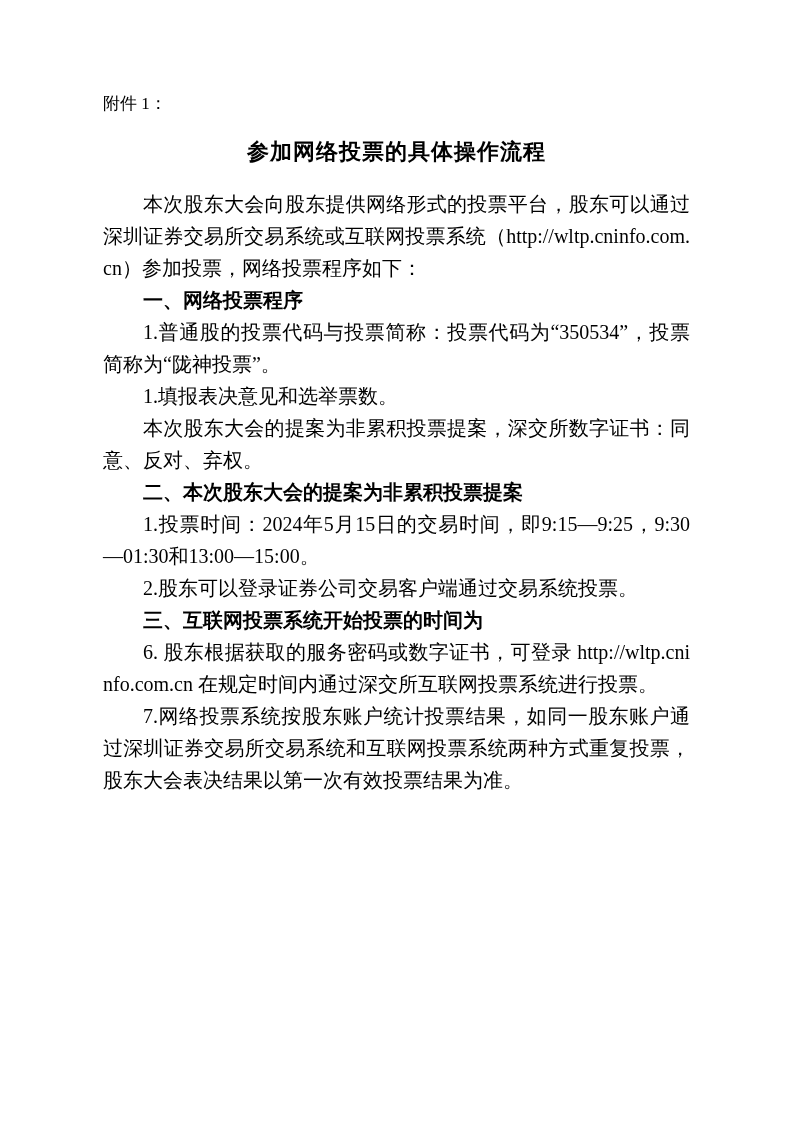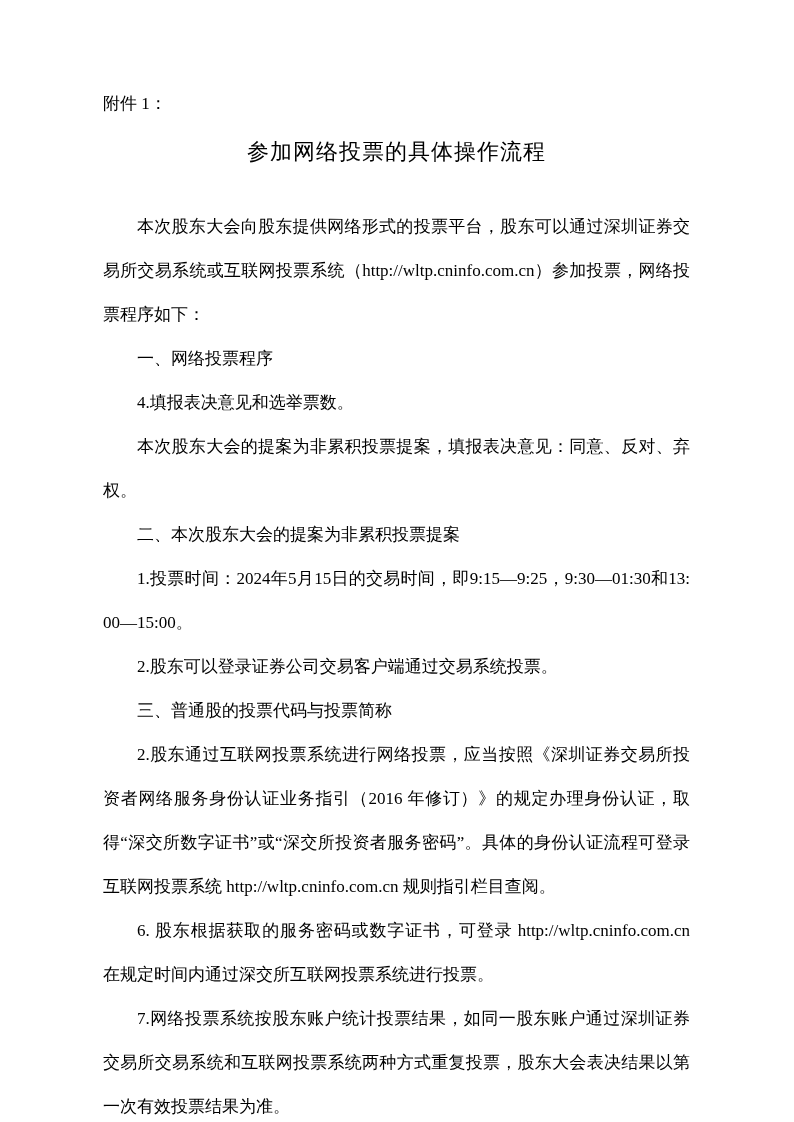--- a/index.html
+++ b/index.html
@@ -18,52 +18,52 @@
     padding: 88px 104px 0 103px;
     position: relative;
   }
   .attachment-label {
     font-size: 17px;
     line-height: 32px;
     text-align: left;
   }
   .doc-title {
     font-size: 22px;
-    font-weight: normal;
+    font-weight: bold;
     text-align: center;
     line-height: 32px;
     margin-top: 16px;
-    margin-bottom: 37px;
+    margin-bottom: 20px;
     letter-spacing: 1px;
   }
   .doc-body p {
-    font-size: 17px;
-    line-height: 44px;
+    font-size: 20px;
+    line-height: 32px;
     text-align: justify;
     text-indent: 2em;
     word-break: break-all;
   }
   .doc-body p.section-heading {
-    font-weight: normal;
+    font-weight: bold;
   }
 </style>
 </head>
 <body>
 
 <div class="page">
   <div class="attachment-label">附件 1：</div>
 
   <h1 class="doc-title">参加网络投票的具体操作流程</h1>
 
   <div class="doc-body">
     <p class="body-paragraph">本次股东大会向股东提供网络形式的投票平台，股东可以通过深圳证券交易所交易系统或互联网投票系统（http://wltp.cninfo.com.cn）参加投票，网络投票程序如下：</p>
     <p class="section-heading">一、网络投票程序</p>
-    <p class="body-paragraph">4.填报表决意见和选举票数。</p>
-    <p class="body-paragraph">本次股东大会的提案为非累积投票提案，填报表决意见：同意、反对、弃权。</p>
+    <p class="body-paragraph">1.普通股的投票代码与投票简称：投票代码为“350534”，投票简称为“陇神投票”。</p>
+    <p class="body-paragraph">1.填报表决意见和选举票数。</p>
+    <p class="body-paragraph">本次股东大会的提案为非累积投票提案，深交所数字证书：同意、反对、弃权。</p>
     <p class="section-heading">二、本次股东大会的提案为非累积投票提案</p>
     <p class="body-paragraph">1.投票时间：2024年5月15日的交易时间，即9:15—9:25，9:30—01:30和13:00—15:00。</p>
     <p class="body-paragraph">2.股东可以登录证券公司交易客户端通过交易系统投票。</p>
-    <p class="section-heading">三、普通股的投票代码与投票简称</p>
-    <p class="body-paragraph">2.股东通过互联网投票系统进行网络投票，应当按照《深圳证券交易所投资者网络服务身份认证业务指引（2016 年修订）》的规定办理身份认证，取得“深交所数字证书”或“深交所投资者服务密码”。具体的身份认证流程可登录互联网投票系统 http://wltp.cninfo.com.cn 规则指引栏目查阅。</p>
+    <p class="section-heading">三、互联网投票系统开始投票的时间为</p>
     <p class="body-paragraph">6. 股东根据获取的服务密码或数字证书，可登录 http://wltp.cninfo.com.cn 在规定时间内通过深交所互联网投票系统进行投票。</p>
     <p class="body-paragraph">7.网络投票系统按股东账户统计投票结果，如同一股东账户通过深圳证券交易所交易系统和互联网投票系统两种方式重复投票，股东大会表决结果以第一次有效投票结果为准。</p>
   </div>
 </div>
 
 </body></html>

